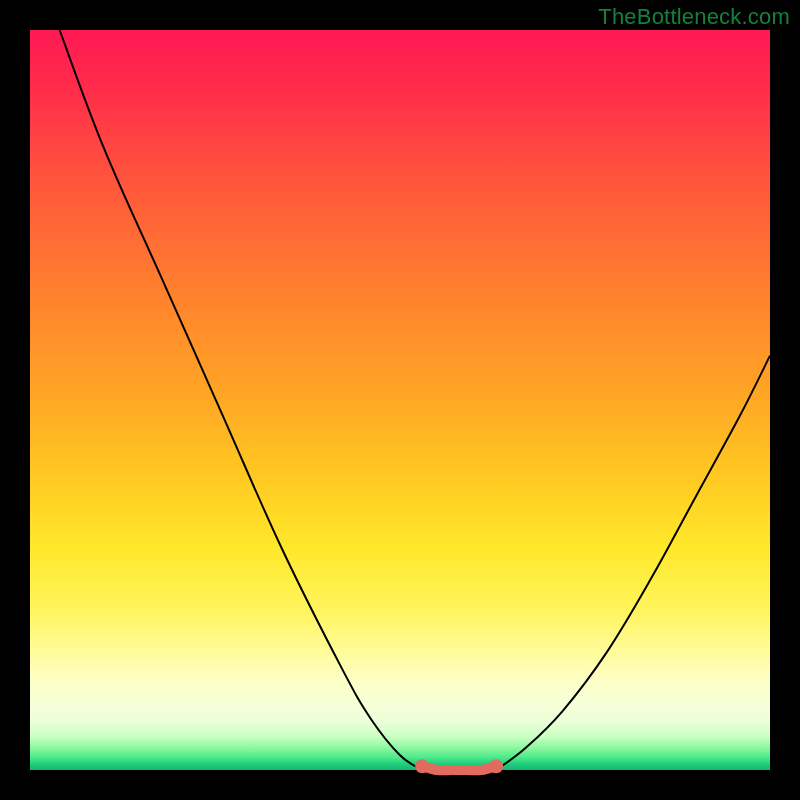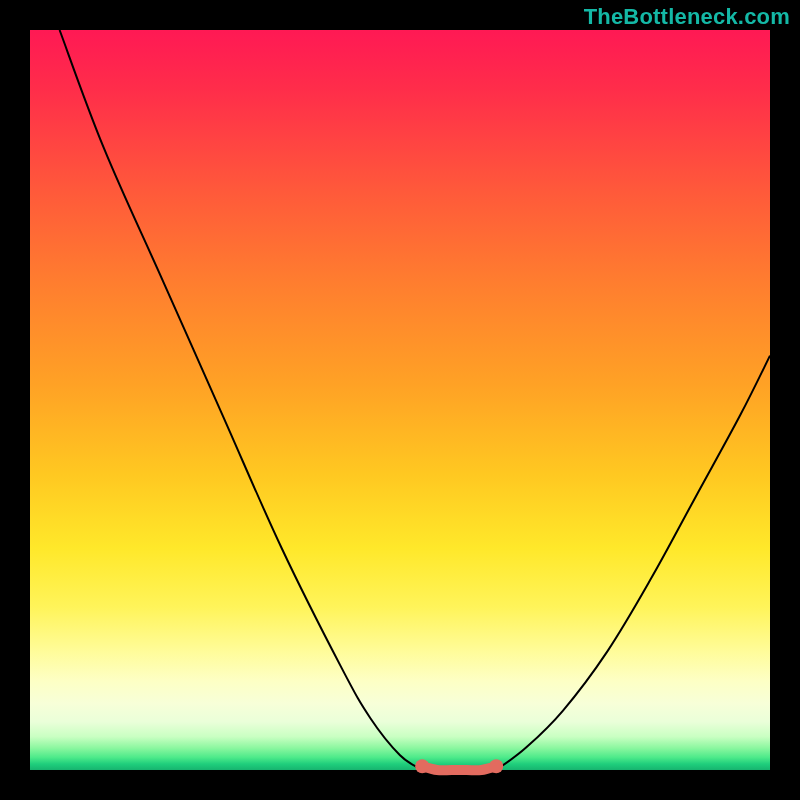--- a/index.html
+++ b/index.html
@@ -14,23 +14,23 @@
   .frame {
     position: relative;
     width: 800px;
     height: 800px;
     background: #000;
   }
   .watermark {
     position: absolute;
     top: 4px;
     right: 10px;
-    color: #14b8a6;
+    color: #15803d;
     font-size: 22px;
-    font-weight: 700;
+    font-weight: 400;
     letter-spacing: 0.2px;
     z-index: 10;
     user-select: none;
   }
   .plot {
     position: absolute;
     left: 30px;
     top: 30px;
     width: 740px;
     height: 740px;

